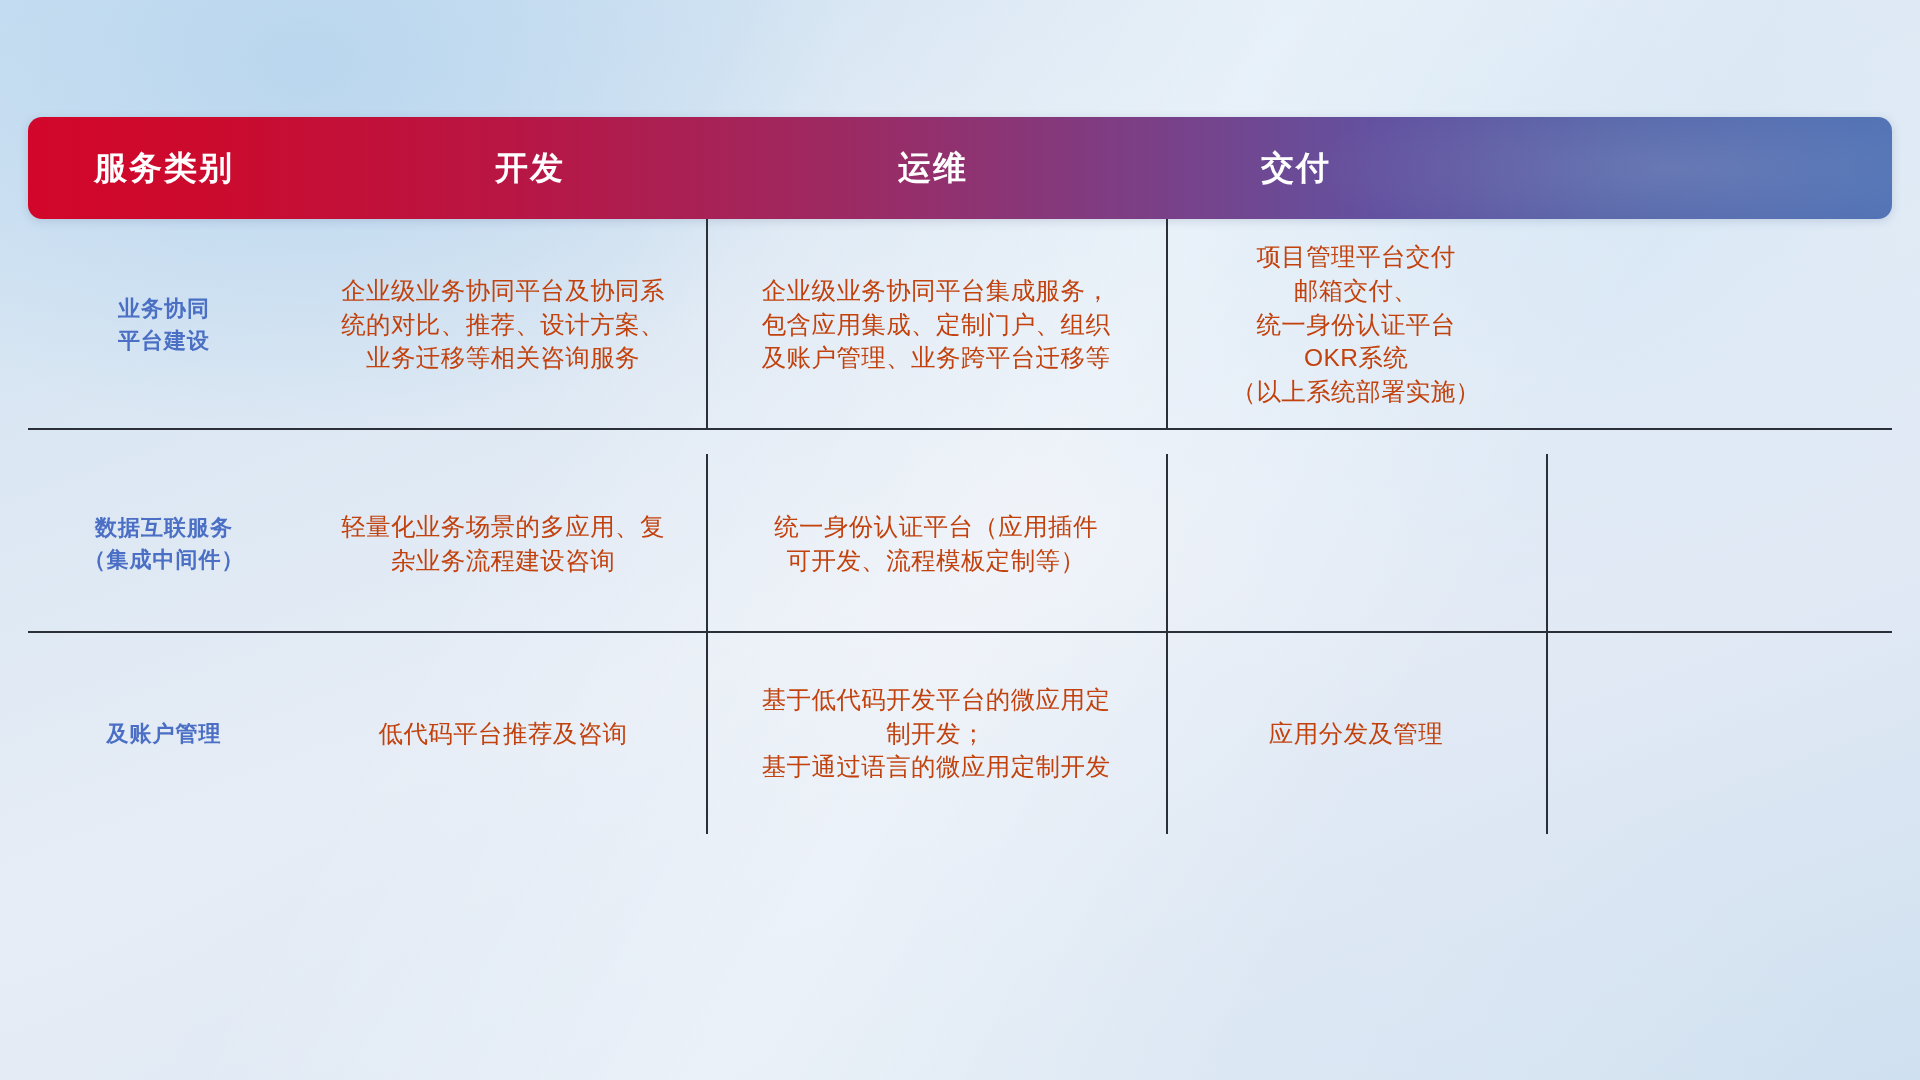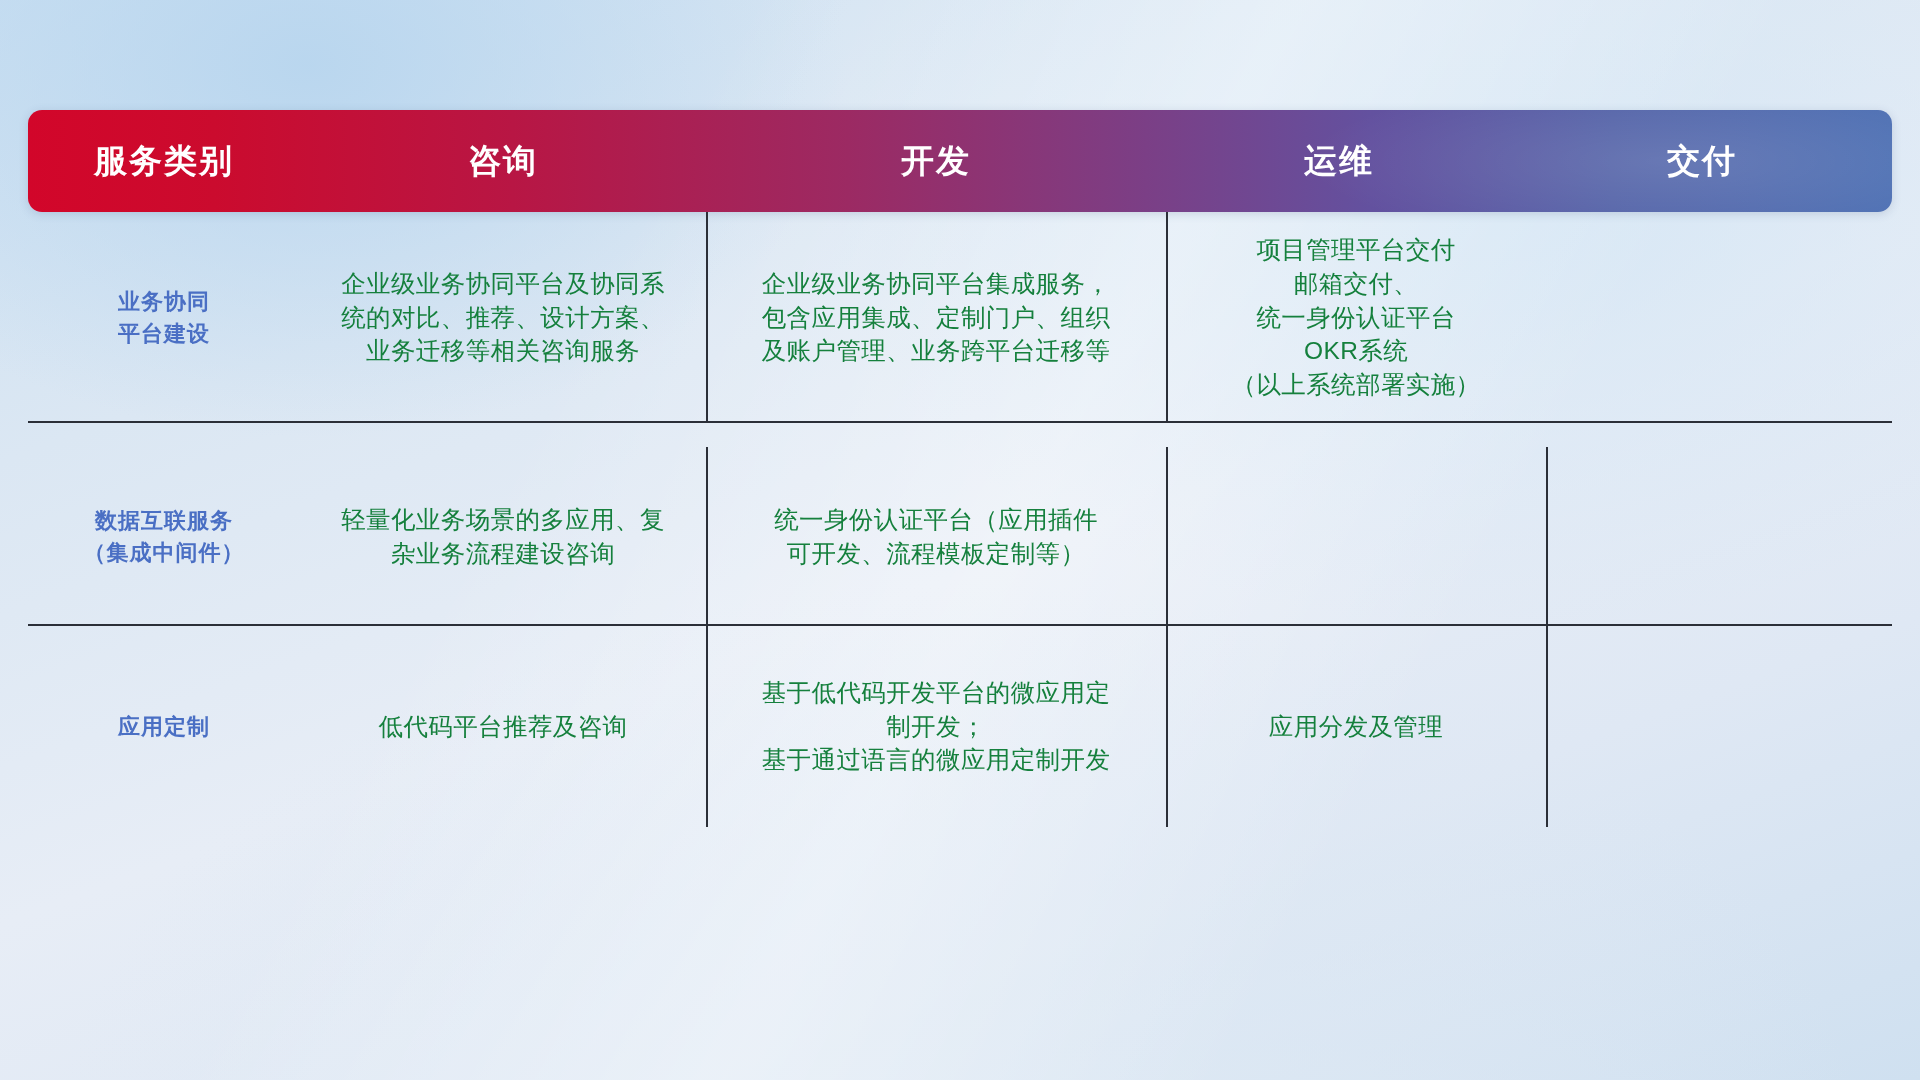--- a/index.html
+++ b/index.html
@@ -49,20 +49,21 @@
        #d2062a 0%,
        #cb0b2e 10%,
        #b81644 26%,
        #9c2a63 44%,
        #7b3f86 60%,
        #63519f 72%,
        #5463a8 85%,
        #4f71b4 100%);
     position: relative;
     box-shadow: 0 2px 10px rgba(60,80,120,0.18);
+    margin-top: 7px;
   }
   .table-header::after {
     content: "";
     position: absolute;
     inset: 0;
     background: radial-gradient(ellipse 520px 120px at 88% 50%, rgba(255,255,255,0.12), rgba(255,255,255,0) 70%);
     pointer-events: none;
   }
 
   .th {
@@ -94,21 +95,21 @@
     display: flex;
     position: relative;
   }
 
   .td {
     display: flex;
     align-items: center;
     justify-content: center;
     text-align: center;
     padding: 14px 16px;
-    color: #15803d;
+    color: #c2410c;
     font-size: 24.5px;
     line-height: 1.38;
     position: relative;
     letter-spacing: 0.4px;
   }
 
   .td.label {
     color: #4a6fc4;
     font-weight: 700;
     font-size: 22px;
@@ -149,23 +150,20 @@
 <body>
 
 <div id="stage">
 
   <div class="table-wrap">
 
     <div class="table-header">
       <div class="th c0">
         <span>服务类别</span>
       </div>
-      <div class="th c1">
-        <span>咨询</span>
-      </div>
       <div class="th c2">
         <span>开发</span>
       </div>
       <div class="th c4">
         <span>运维</span>
       </div>
       <div class="th c3">
         <span>交付</span>
       </div>
     </div>
@@ -212,21 +210,21 @@
         <div class="td c3 sep-l">
           <span class="cellText"></span>
         </div>
         <div class="td c4 sep-l">
           <span class="cellText"></span>
         </div>
       </div>
 
       <div class="tr row3">
         <div class="td label c0">
-          <span class="cellText">应用定制</span>
+          <span class="cellText">及账户管理</span>
         </div>
         <div class="td c1">
           <span class="cellText">低代码平台推荐及咨询</span>
         </div>
         <div class="td c2 sep-l">
           <span class="cellText">基于低代码开发平台的微应用定
 制开发；
 基于通过语言的微应用定制开发</span>
         </div>
         <div class="td c3 sep-l">

